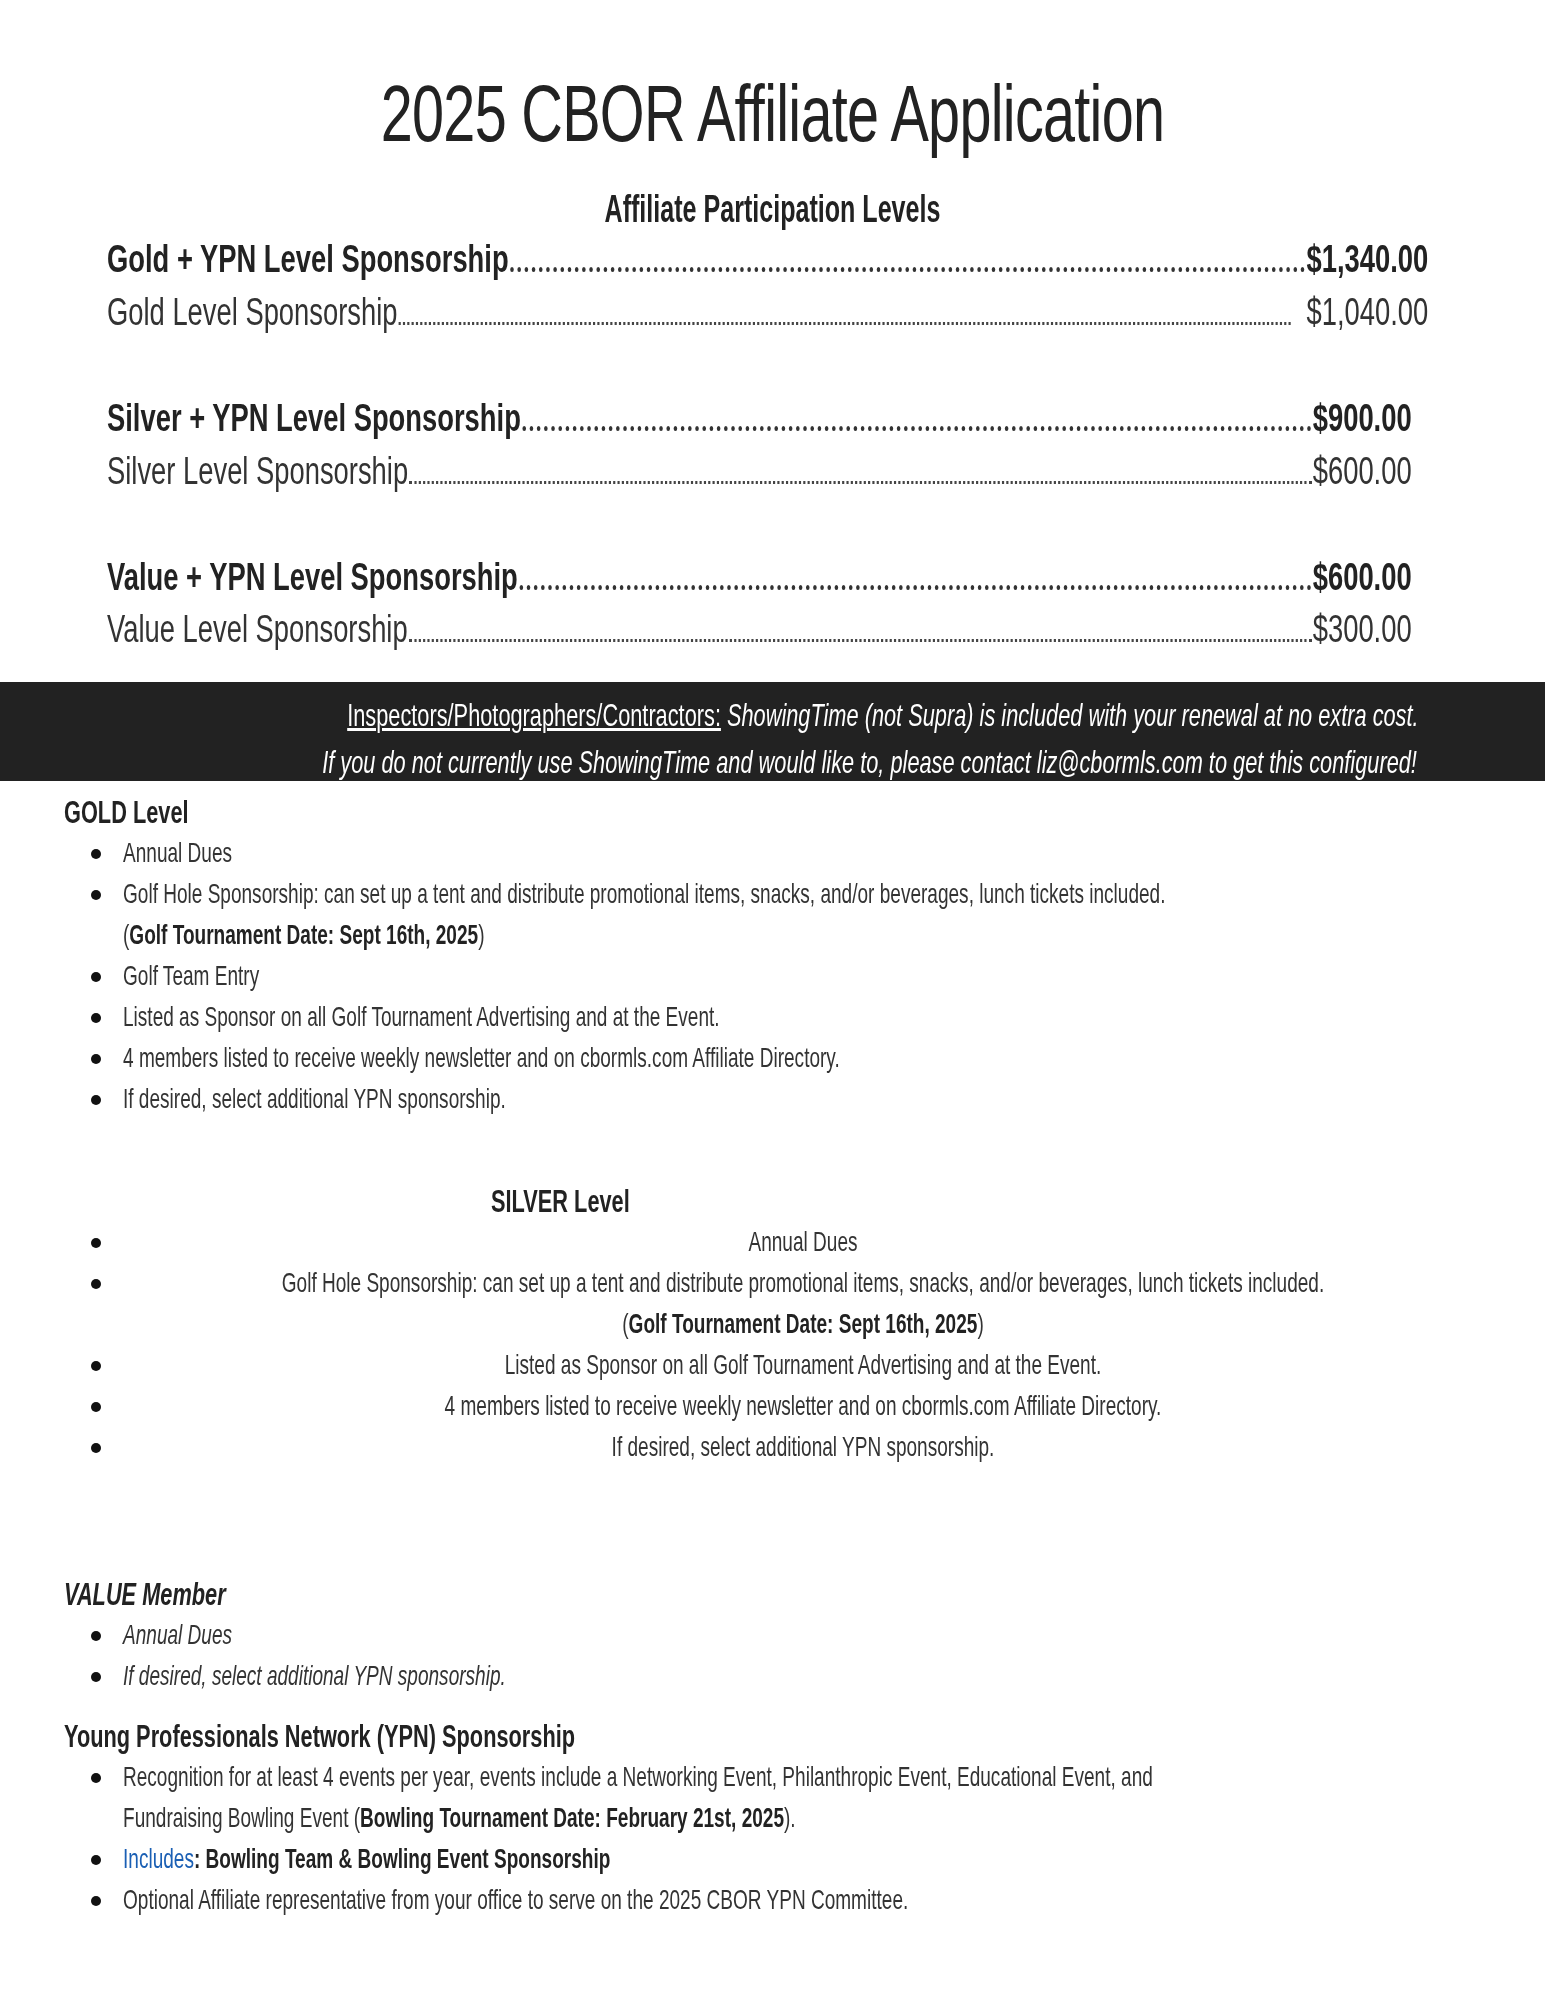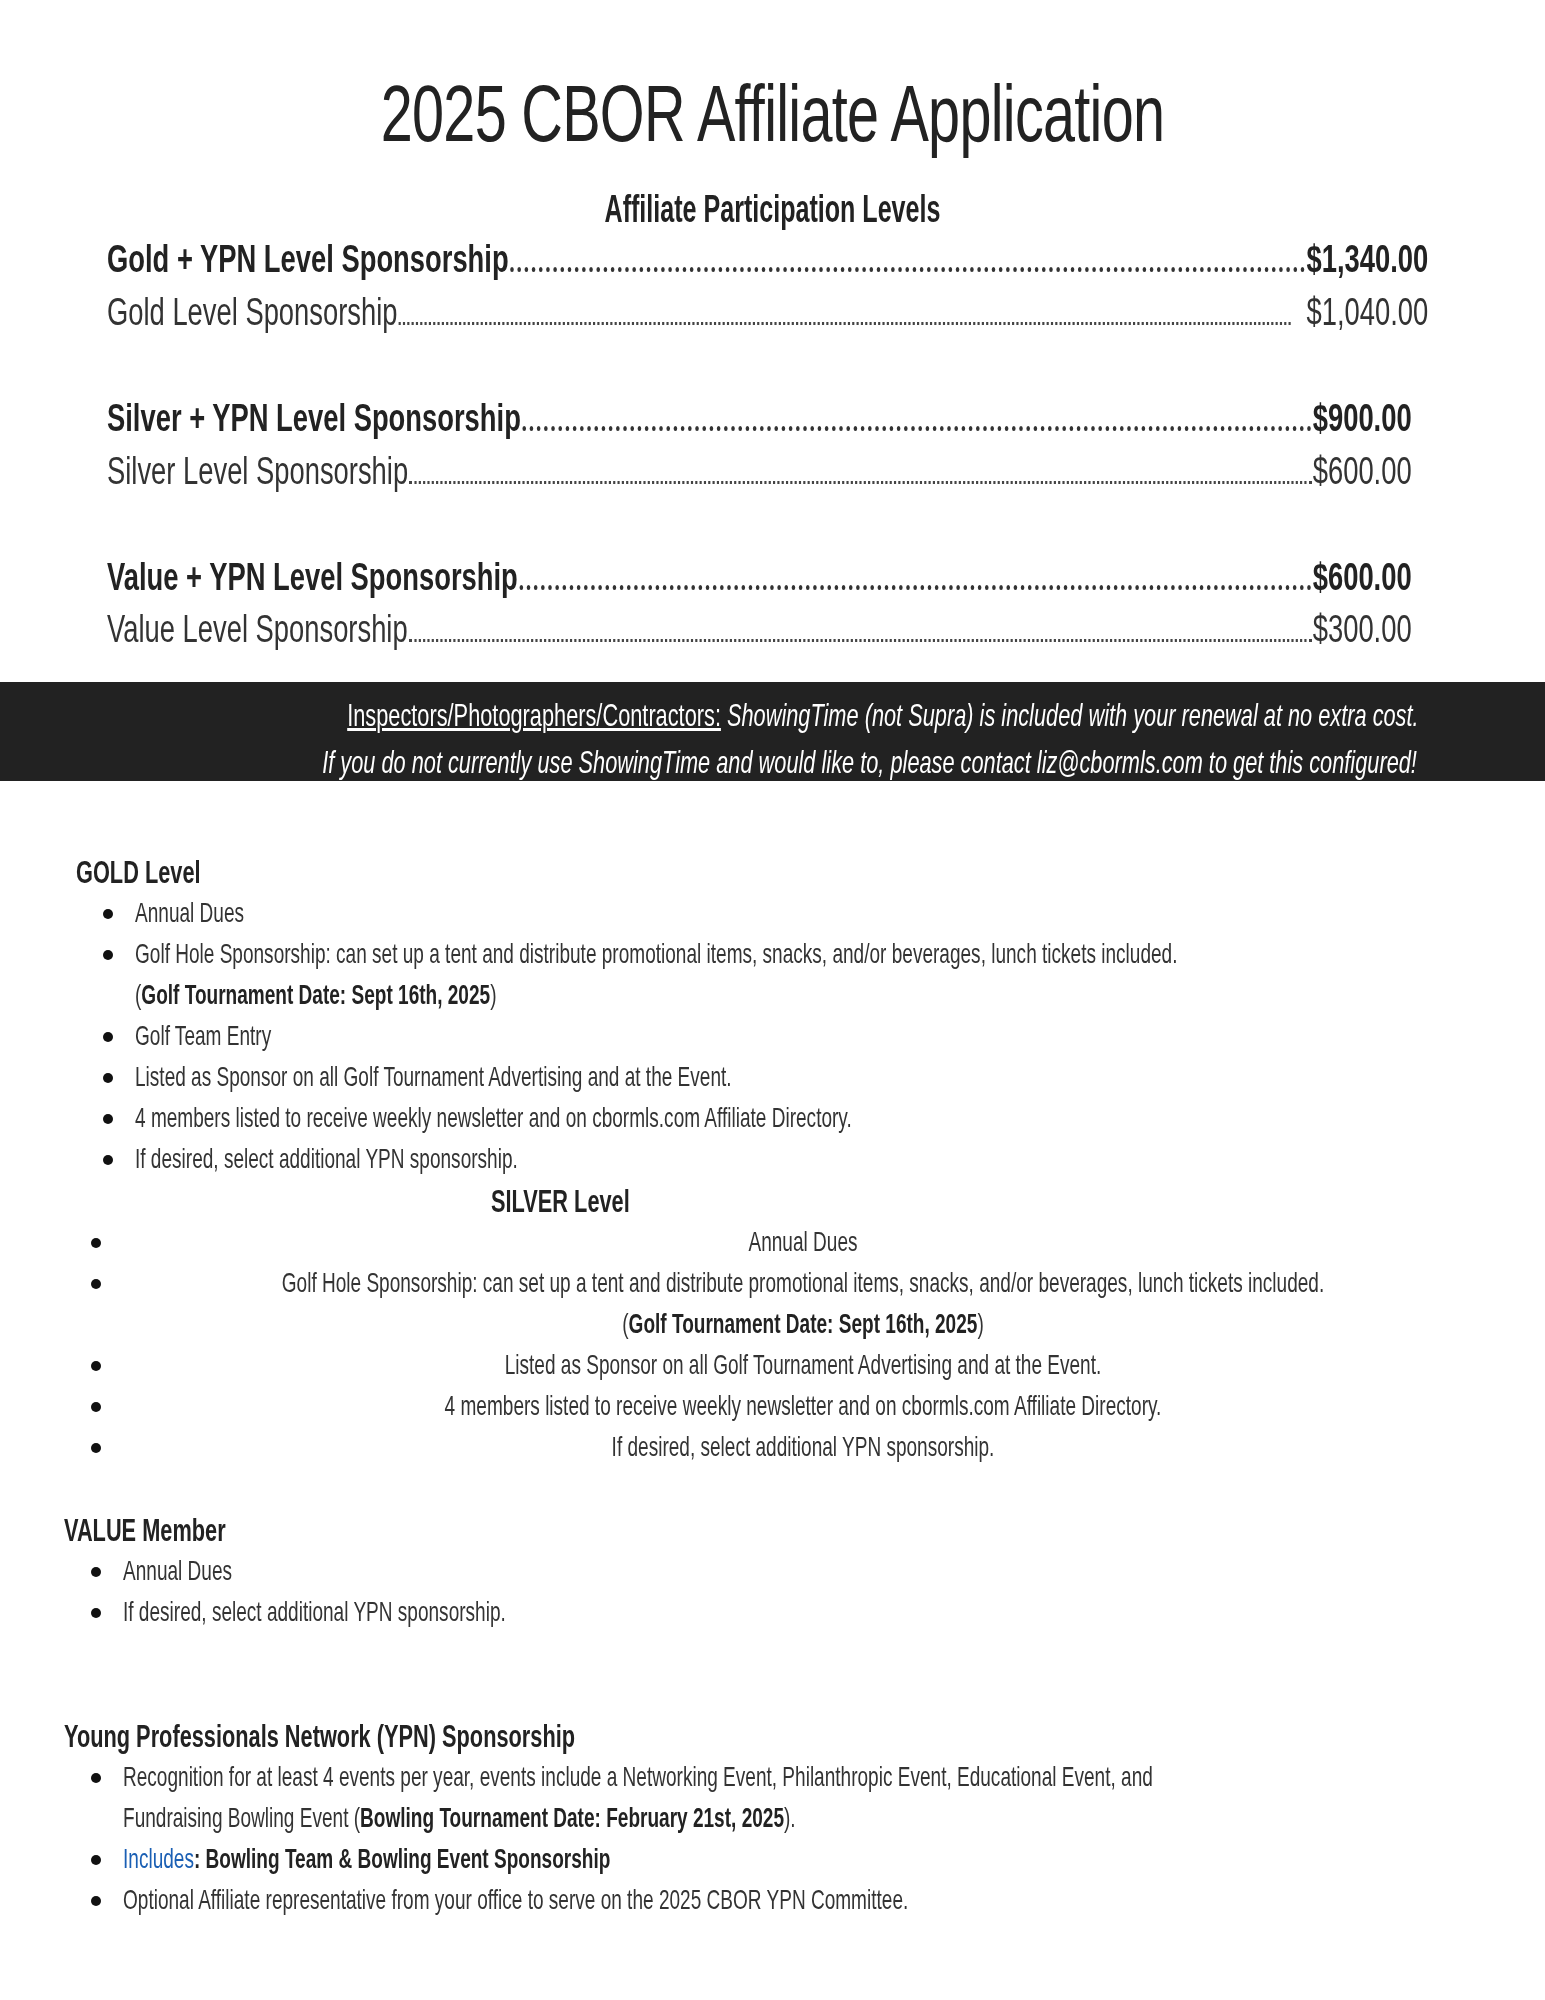--- a/index.html
+++ b/index.html
@@ -195,21 +195,21 @@
 </div>
 
 <div class="banner">
   <div class="banner-line l1">
     <span class="banner-label">Inspectors/Photographers/Contractors:</span>
     <span class="banner-text">ShowingTime (not Supra) is included with your renewal at no extra cost.</span>
   </div>
   <div class="banner-line l2 banner-text">If you do not currently use ShowingTime and would like to, please contact liz@cbormls.com to get this configured!</div>
 </div>
 
-<div class="section" style="top:852px;margin-left:12px;">
+<div class="section" style="top:792px;">
   <h3 class="section-title">GOLD Level</h3>
   <ul class="bullets">
     <li class="bullet">
         <span class="dot"></span>
         <span class="txt">Annual Dues</span>
       </li>
     <li class="bullet">
         <span class="dot"></span>
         <span class="txt">Golf Hole Sponsorship: can set up a tent and distribute promotional items, snacks, and/or beverages, lunch tickets included.</span>
       </li>
@@ -257,21 +257,21 @@
         <span class="dot"></span>
         <span class="txt">4 members listed to receive weekly newsletter and on cbormls.com Affiliate Directory.</span>
       </li>
     <li class="bullet">
         <span class="dot"></span>
         <span class="txt">If desired, select additional YPN sponsorship.</span>
       </li>
   </ul>
 </div>
 
-<div class="section" style="top:1510px;">
+<div class="section" style="top:1574px;font-style:italic;">
   <h3 class="section-title">VALUE Member</h3>
   <ul class="bullets">
     <li class="bullet">
         <span class="dot"></span>
         <span class="txt">Annual Dues</span>
       </li>
     <li class="bullet">
         <span class="dot"></span>
         <span class="txt">If desired, select additional YPN sponsorship.</span>
       </li>

